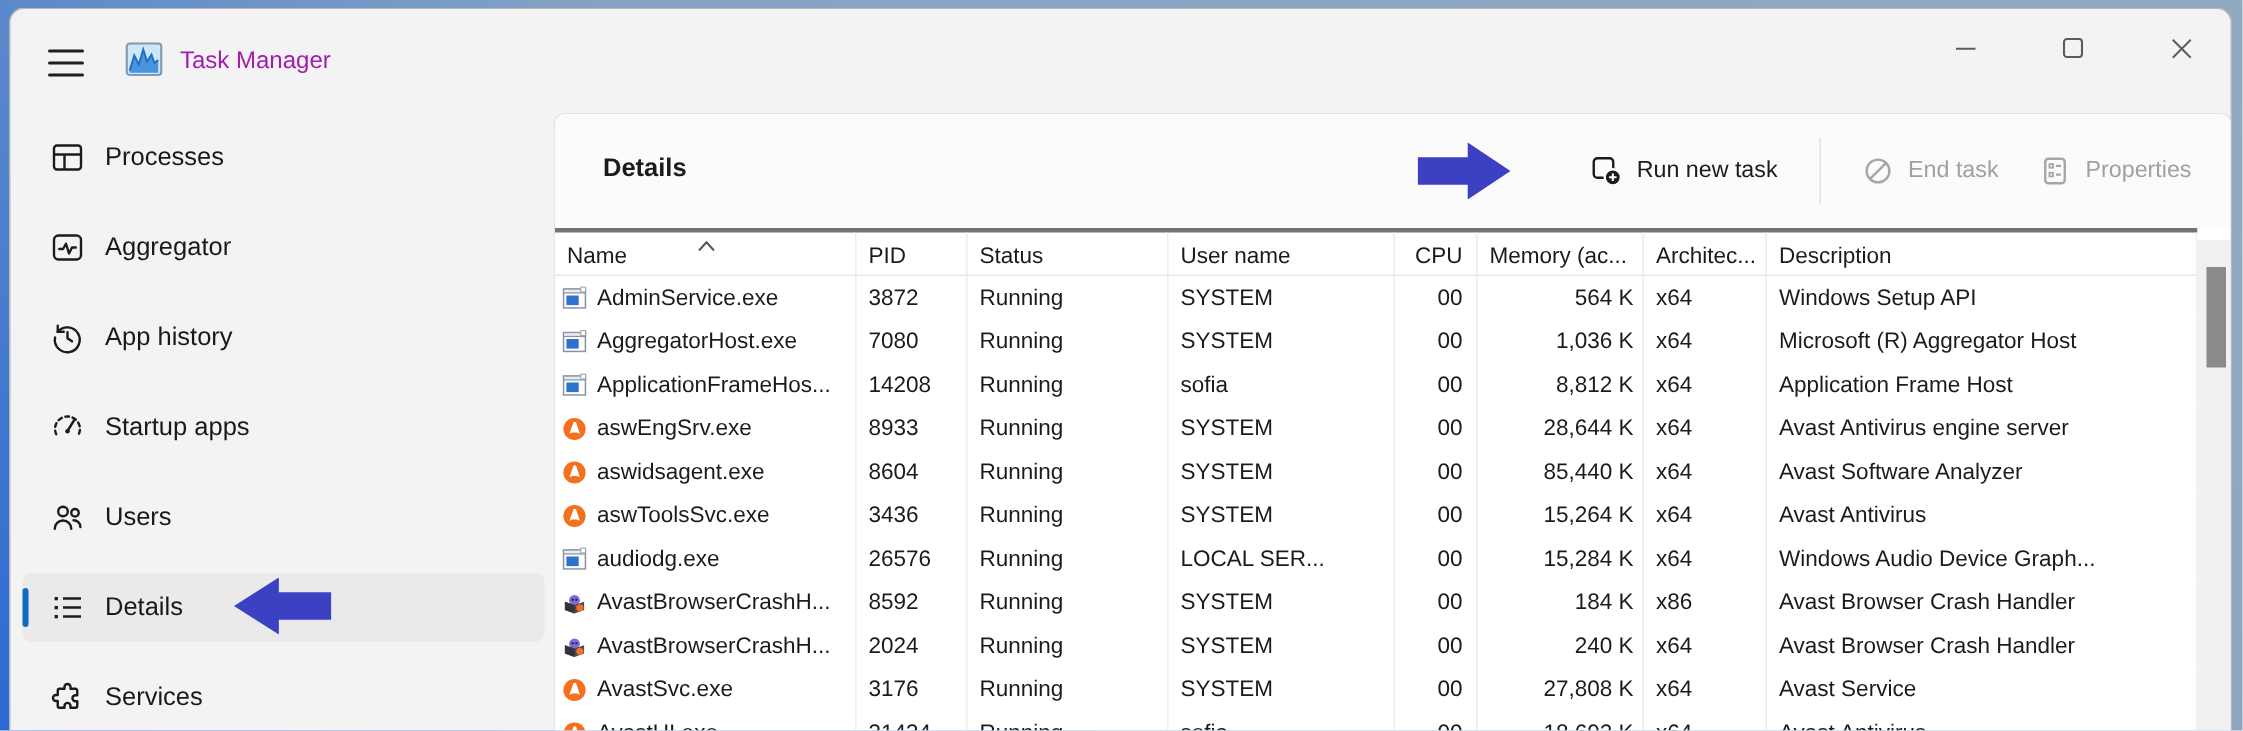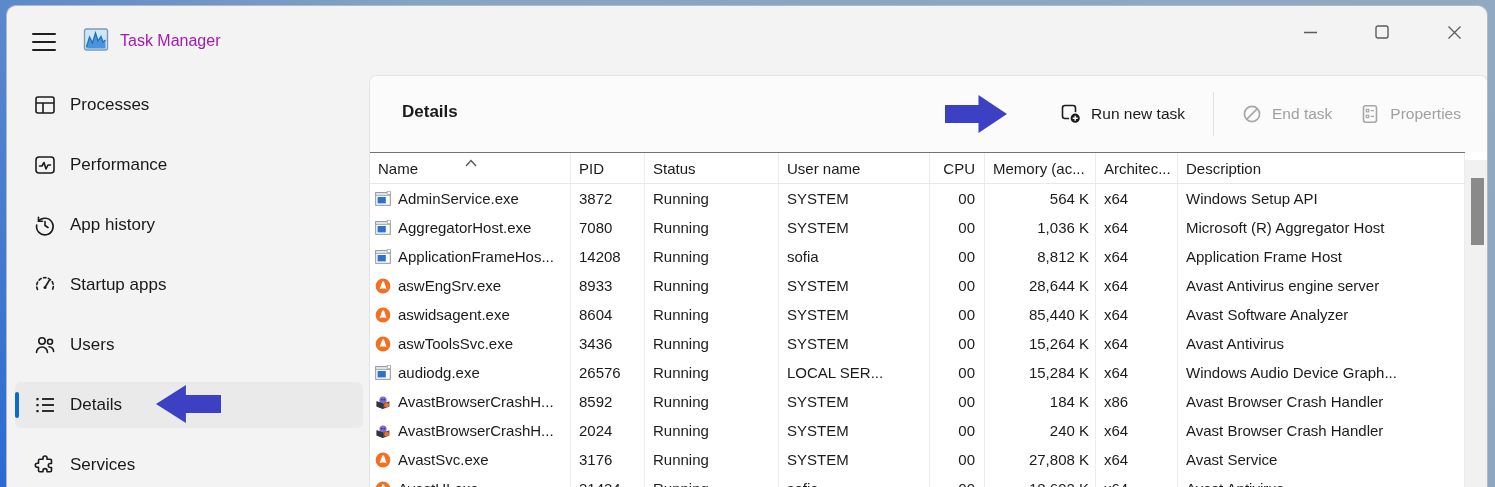--- a/index.html
+++ b/index.html
@@ -51,21 +51,21 @@
   .tool-btn { display:flex; align-items:center; gap:10px; background:transparent; border:none;
     font-family:inherit; font-size:15.5px; padding:8px 14px; cursor:pointer; white-space:nowrap; }
   .tool-btn .t-icon { width:20px; height:20px; display:block; }
   .tool-btn.enabled { color:#1b1b1b; }
   .tool-btn.disabled { color:#a0a0a0; }
   .tool-divider { width:1px; height:44px; background:#e1e1e1; margin:0 14px; }
 
   
   .table-wrap { position:absolute; left:0; top:76px; right:22px; bottom:0; overflow:hidden; }
   .trow { display:flex; width:100%; }
-  .thead-row { height:32px; border-top:1px solid #737373; border-bottom:1px solid #e8e8e8;
+  .thead-row { height:32px; border-top:3px solid #737373; border-bottom:1px solid #e8e8e8;
     position:relative; background:#fff; }
   .cell { border-right:1px solid #ececec; overflow:hidden; white-space:nowrap;
     font-size:15px; padding-left:8px; }
   .hcell { line-height:31px; cursor:pointer; }
   .body-row { height:29px; cursor:default; }
   .body-row .cell { line-height:29px; }
   .col-name   { width:201px; flex:0 0 auto; }
   .col-pid    { width:74px;  flex:0 0 auto; }
   .col-status { width:134px; flex:0 0 auto; }
   .col-user   { width:151px; flex:0 0 auto; }
@@ -145,21 +145,21 @@
     </div>
 
     <div class="side-item" style="top:66px">
 
       <svg class="side-icon" viewBox="0 0 24 24">
         <g fill="none" stroke="#1b1b1b" stroke-width="1.6" stroke-linejoin="round" stroke-linecap="round">
           <rect x="3" y="4" width="18" height="16" rx="3"></rect>
             <polyline points="6.5,13 9,13 11,9.5 13,16 15,12 17.5,12"></polyline>
         </g>
       </svg>
-      <span class="side-label">Performance</span>
+      <span class="side-label">Aggregator</span>
     </div>
 
     <div class="side-item" style="top:126px">
 
       <svg class="side-icon" viewBox="0 0 24 24">
         <g fill="none" stroke="#1b1b1b" stroke-width="1.6" stroke-linecap="round">
           <path d="M5.5 4.2 L5.5 8.2 L9.5 8.2"></path>
           <path d="M5.5 8.2 A 8.3 8.3 0 1 1 3.7 12"></path>
           <polyline points="12,8.5 12,12.5 15,14.5"></polyline>
         </g>

